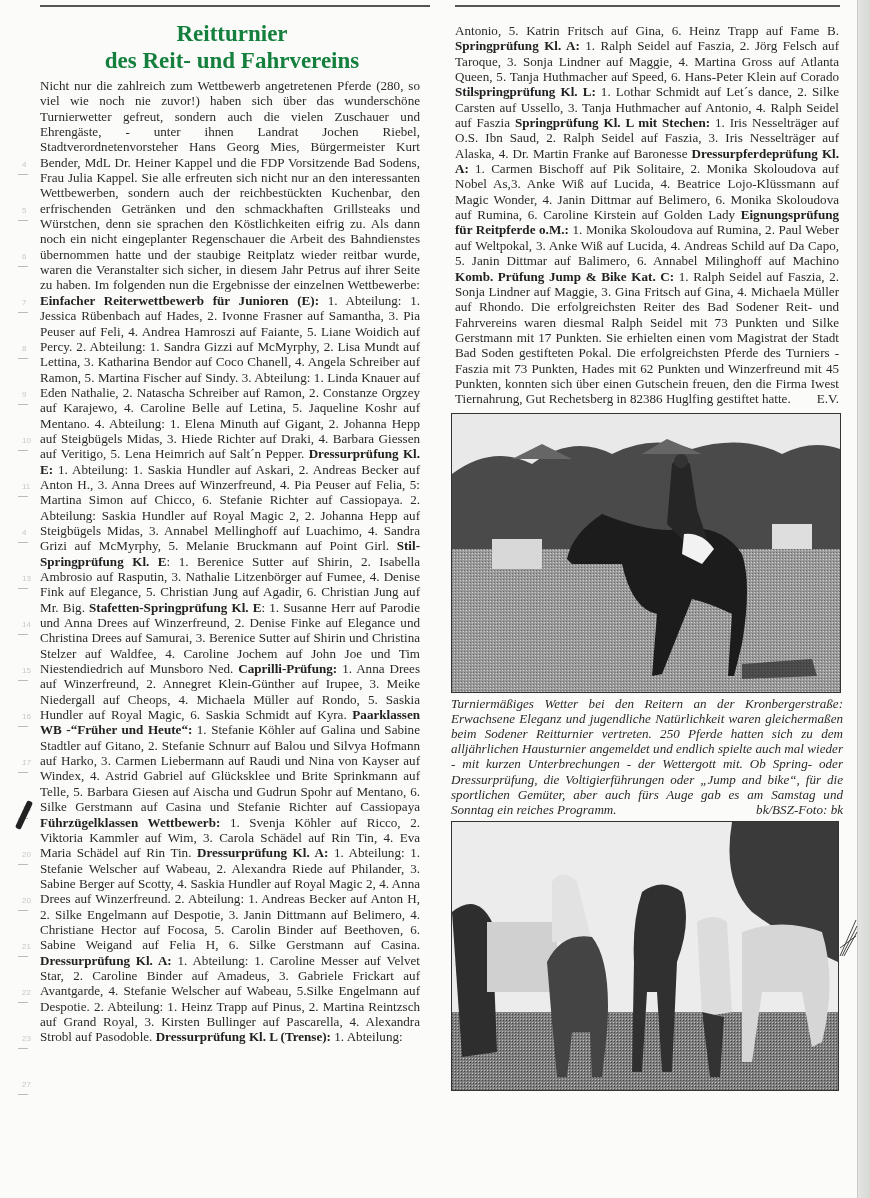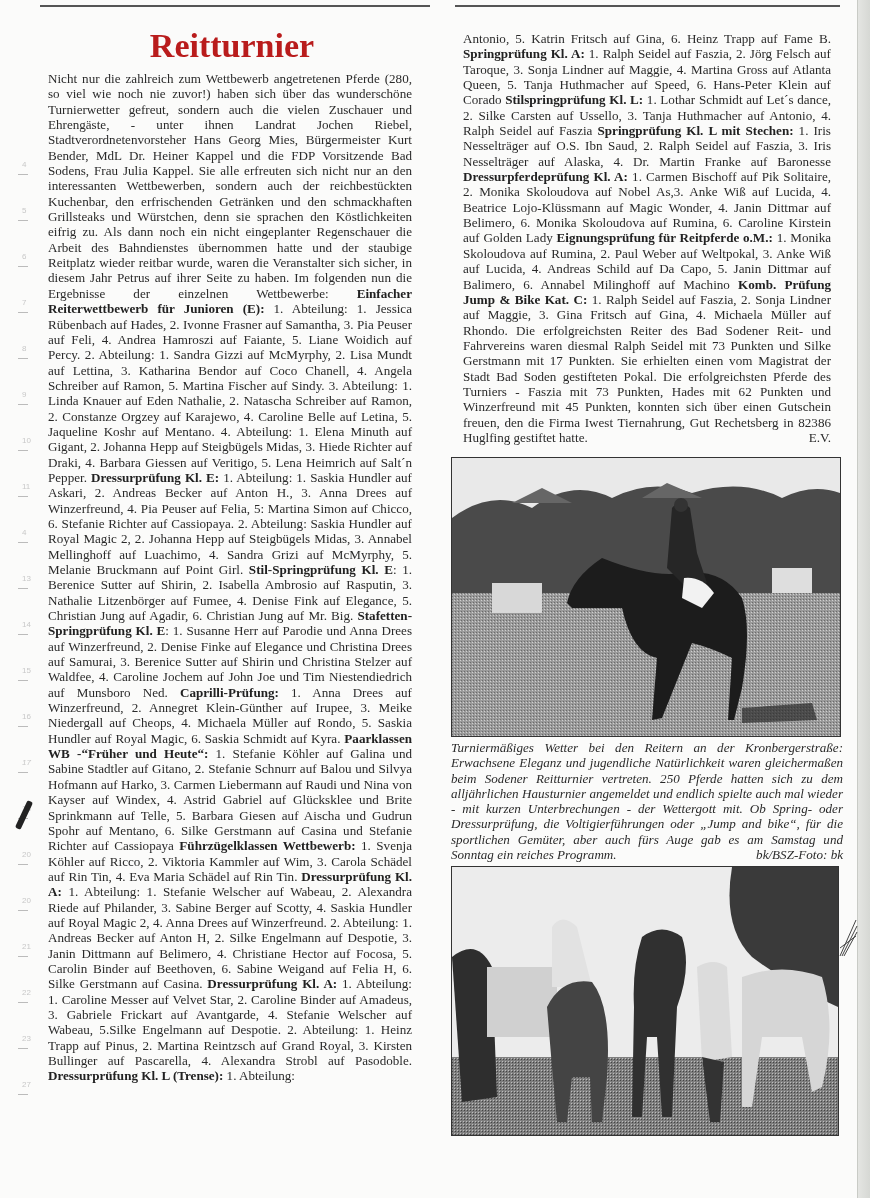--- a/index.html
+++ b/index.html
@@ -29,25 +29,25 @@
     position: absolute; left: 0; width: 10px; height: 1px; background: #bbb;
   }
   .margin-ticks i {
     position: absolute; left: 4px; font-style: normal; font-size: 8px; color: #c8c8c8;
     font-family: "Liberation Sans", sans-serif;
   }
   .col-left {
     position: absolute; left: 36px; top: 20px; width: 388px;
   }
   .headline {
-    text-align: center; font-weight: bold; font-size: 34px; line-height: 27px;
-    margin: 12px 0 4px 4px; color: #b91c1c;
+    text-align: center; font-weight: bold; font-size: 23px; line-height: 27px;
+    margin: 0 0 4px 4px; color: #15803d;
   }
   .body-text {
-    font-size: 13.1px; line-height: 15.35px; text-align: justify; margin: 12px;
+    font-size: 13.1px; line-height: 15.35px; text-align: justify; margin: 4px;
     hyphens: manual;
   }
   .body-text b { font-weight: bold; color: #222; }
   .col-right {
     position: absolute; left: 451px; top: 19px; width: 392px;
   }
   .ev { float: right; }
   .photo {
     position: relative; border: 1.5px solid #333; overflow: hidden;
     background: #bdbdbd;
@@ -121,20 +121,21 @@
     <i style="top: 1070px;">27</i>
   </div>
 <div class="pen-mark"></div>
 <svg class="pen-hatch" viewBox="0 0 20 40">
   <path d="M2 38 L18 2 M4 38 L19 8 M6 38 L19 14 M2 30 L18 18" stroke="#444" stroke-width="1" fill="none"></path>
 </svg>
 
 <div class="col-left">
   <div class="headline">
     <div>Reitturnier</div>
+    <div>des Reit- und Fahrvereins</div>
   </div>
   <p class="body-text" id="left-text"><span>Nicht nur die zahlreich zum Wettbewerb angetretenen Pferde (280, so viel wie noch nie zuvor!) haben sich über das wunder­schöne Turnierwetter gefreut, sondern auch die vielen Zu­schauer und Ehrengäste, - unter ihnen Landrat Jochen Riebel, Stadtverordnetenvorsteher Hans Georg Mies, Bürgermeister Kurt Bender, MdL Dr. Heiner Kappel und die FDP Vorsitzende Bad Sodens, Frau Julia Kappel. Sie alle erfreuten sich nicht nur an den interessanten Wettbewerben, sondern auch der reichbe­stückten Kuchenbar, den erfrischenden Getränken und den schmackhaften Grillsteaks und Würstchen, denn sie sprachen den Köstlichkeiten eifrig zu. Als dann noch ein nicht einge­planter Regenschauer die Arbeit des Bahndienstes übernom­men hatte und der staubige Reitplatz wieder reitbar wurde, waren die Veranstalter sich sicher, in diesem Jahr Petrus auf ihrer Seite zu haben. Im folgenden nun die Ergebnisse der ein­zelnen Wettbewerbe: </span><b>Einfacher Reiterwettbewerb für Junioren (E):</b><span> 1. Abteilung: 1. Jessica Rübenbach auf Hades, 2. Ivonne Frasner auf Samantha, 3. Pia Peuser auf Feli, 4. Andrea Hamroszi auf Faiante, 5. Liane Woidich auf Percy. 2. Abteilung: 1. Sandra Gizzi auf McMyrphy, 2. Lisa Mundt auf Lettina, 3. Katharina Bendor auf Coco Chanell, 4. Angela Schreiber auf Ramon, 5. Martina Fischer auf Sindy. 3. Abteilung: 1. Linda Knauer auf Eden Nathalie, 2. Natascha Schreiber auf Ramon, 2. Constanze Orgzey auf Karajewo, 4. Caroline Belle auf Letina, 5. Jaqueline Koshr auf Mentano. 4. Abteilung: 1. Elena Minuth auf Gigant, 2. Johanna Hepp auf Steigbügels Midas, 3. Hiede Richter auf Draki, 4. Barbara Giessen auf Veritigo, 5. Lena Heimrich auf Salt´n Pepper. </span><b>Dressurprüfung Kl. E:</b><span> 1. Abteilung: 1. Saskia Hundler auf Askari, 2. Andreas Becker auf Anton H., 3. Anna Drees auf Winzerfreund, 4. Pia Peuser auf Felia, 5: Martina Simon auf Chicco, 6. Stefanie Richter auf Cassiopaya. 2. Abteilung: Saskia Hundler auf Royal Magic 2, 2. Johanna Hepp auf Steigbügels Midas, 3. Annabel Mellinghoff auf Luachimo, 4. Sandra Grizi auf McMyrphy, 5. Melanie Bruckmann auf Point Girl. </span><b>Stil-Springprüfung Kl. E</b><span>: 1. Berenice Sutter auf Shirin, 2. Isabella Ambrosio auf Rasputin, 3. Nathalie Litzenbörger auf Fumee, 4. Denise Fink auf Elegance, 5. Christian Jung auf Agadir, 6. Christian Jung auf Mr. Big. </span><b>Stafetten-Springprü­fung Kl. E</b><span>: 1. Susanne Herr auf Parodie und Anna Drees auf Winzerfreund, 2. Denise Finke auf Elegance und Christina Drees auf Samurai, 3. Berenice Sutter auf Shirin und Christina Stelzer auf Waldfee, 4. Caroline Jochem auf John Joe und Tim Niestendiedrich auf Munsboro Ned. </span><b>Caprilli-Prüfung:</b><span> 1. Anna Drees auf Winzerfreund, 2. Annegret Klein-Günther auf Irupee, 3. Meike Niedergall auf Cheops, 4. Michaela Müller auf Rondo, 5. Saskia Hundler auf Royal Magic, 6. Saskia Schmidt auf Kyra. </span><b>Paarklassen WB -“Früher und Heute“:</b><span> 1. Stefanie Köhler auf Galina und Sabine Stadtler auf Gitano, 2. Stefanie Schnurr auf Balou und Silvya Hofmann auf Harko, 3. Carmen Liebermann auf Raudi und Nina von Kayser auf Windex, 4. Astrid Gabriel auf Glücksklee und Brite Sprinkmann auf Telle, 5. Barbara Giesen auf Aischa und Gudrun Spohr auf Mentano, 6. Silke Gerstmann auf Casina und Stefanie Richter auf Cassiopaya </span><b>Führzügelklassen Wettbewerb:</b><span> 1. Svenja Köhler auf Ricco, 2. Viktoria Kammler auf Wim, 3. Carola Schädel auf Rin Tin, 4. Eva Maria Schädel auf Rin Tin. </span><b>Dressurprüfung Kl. A:</b><span> 1. Abteilung: 1. Stefanie Welscher auf Wabeau, 2. Alexandra Riede auf Philander, 3. Sabine Berger auf Scotty, 4. Saskia Hundler auf Royal Magic 2, 4. Anna Drees auf Winzerfreund. 2. Abteilung: 1. Andreas Becker auf Anton H, 2. Silke Engelmann auf Despotie, 3. Janin Dittmann auf Belimero, 4. Christiane Hector auf Focosa, 5. Carolin Binder auf Beethoven, 6. Sabine Weigand auf Felia H, 6. Silke Gerstmann auf Casina. </span><b>Dressurprüfung Kl. A:</b><span> 1. Abteilung: 1. Caroline Messer auf Velvet Star, 2. Caroline Binder auf Amadeus, 3. Gabriele Frickart auf Avantgarde, 4. Stefanie Welscher auf Wabeau, 5.Silke Engelmann auf Despotie. 2. Abteilung: 1. Heinz Trapp auf Pinus, 2. Martina Reintzsch auf Grand Royal, 3. Kirsten Bullinger auf Pascarella, 4. Alexandra Strobl auf Pasodoble. </span><b>Dressurprüfung Kl. L (Trense):</b><span> 1. Abteilung:</span></p>
 </div>
 
 <div class="col-right">
   <p class="body-text">
     <span id="right-text"><span>Antonio, 5. Katrin Fritsch auf Gina, 6. Heinz Trapp auf Fame B. </span><b>Springprüfung Kl. A:</b><span> 1. Ralph Seidel auf Faszia, 2. Jörg Felsch auf Taroque, 3. Sonja Lindner auf Maggie, 4. Martina Gross auf Atlanta Queen, 5. Tanja Huthmacher auf Speed, 6. Hans-Peter Klein auf Corado </span><b>Stilspringprüfung Kl. L:</b><span> 1. Lothar Schmidt auf Let´s dance, 2. Silke Carsten auf Ussello, 3. Tanja Huthmacher auf Antonio, 4. Ralph Seidel auf Faszia </span><b>Springprüfung Kl. L mit Stechen:</b><span> 1. Iris Nesselträger auf O.S. Ibn Saud, 2. Ralph Seidel auf Faszia, 3. Iris Nesselträger auf Alaska, 4. Dr. Martin Franke auf Baronesse </span><b>Dressurpfe­rdeprüfung Kl. A:</b><span> 1. Carmen Bischoff auf Pik Solitaire, 2. Monika Skoloudova auf Nobel As,3. Anke Wiß auf Lucida, 4. Beatrice Lojo-Klüssmann auf Magic Wonder, 4. Janin Dittmar auf Belimero, 6. Monika Skoloudova auf Rumina, 6. Caroline Kirstein auf Golden Lady </span><b>Eignungsprüfung für Reitpferde o.M.:</b><span> 1. Monika Skoloudova auf Rumina, 2. Paul Weber auf Weltpokal, 3. Anke Wiß auf Lucida, 4. Andreas Schild auf Da Capo, 5. Janin Dittmar auf Balimero, 6. Annabel Milinghoff auf Machino </span><b>Komb. Prüfung Jump &amp; Bike Kat. C:</b><span> 1. Ralph Seidel auf Faszia, 2. Sonja Lindner auf Maggie, 3. Gina Fritsch auf Gina, 4. Michaela Müller auf Rhondo. Die erfolgreichsten Reiter des Bad Sodener Reit- und Fahrvereins waren diesmal Ralph Seidel mit 73 Punkten und Silke Gerstmann mit 17 Punkten. Sie erhielten einen vom Magistrat der Stadt Bad Soden gestifteten Pokal. Die erfolgreichsten Pferde des Turniers - Faszia mit 73 Punkten, Hades mit 62 Punkten und Winzerfreund mit 45 Punkten, konnten sich über einen Gut­schein freuen, den die Firma Iwest Tiernahrung, Gut Rechets­berg in 82386 Huglfing gestiftet hatte.</span></span>
     <span class="ev">E.V.</span>
   </p>
 

